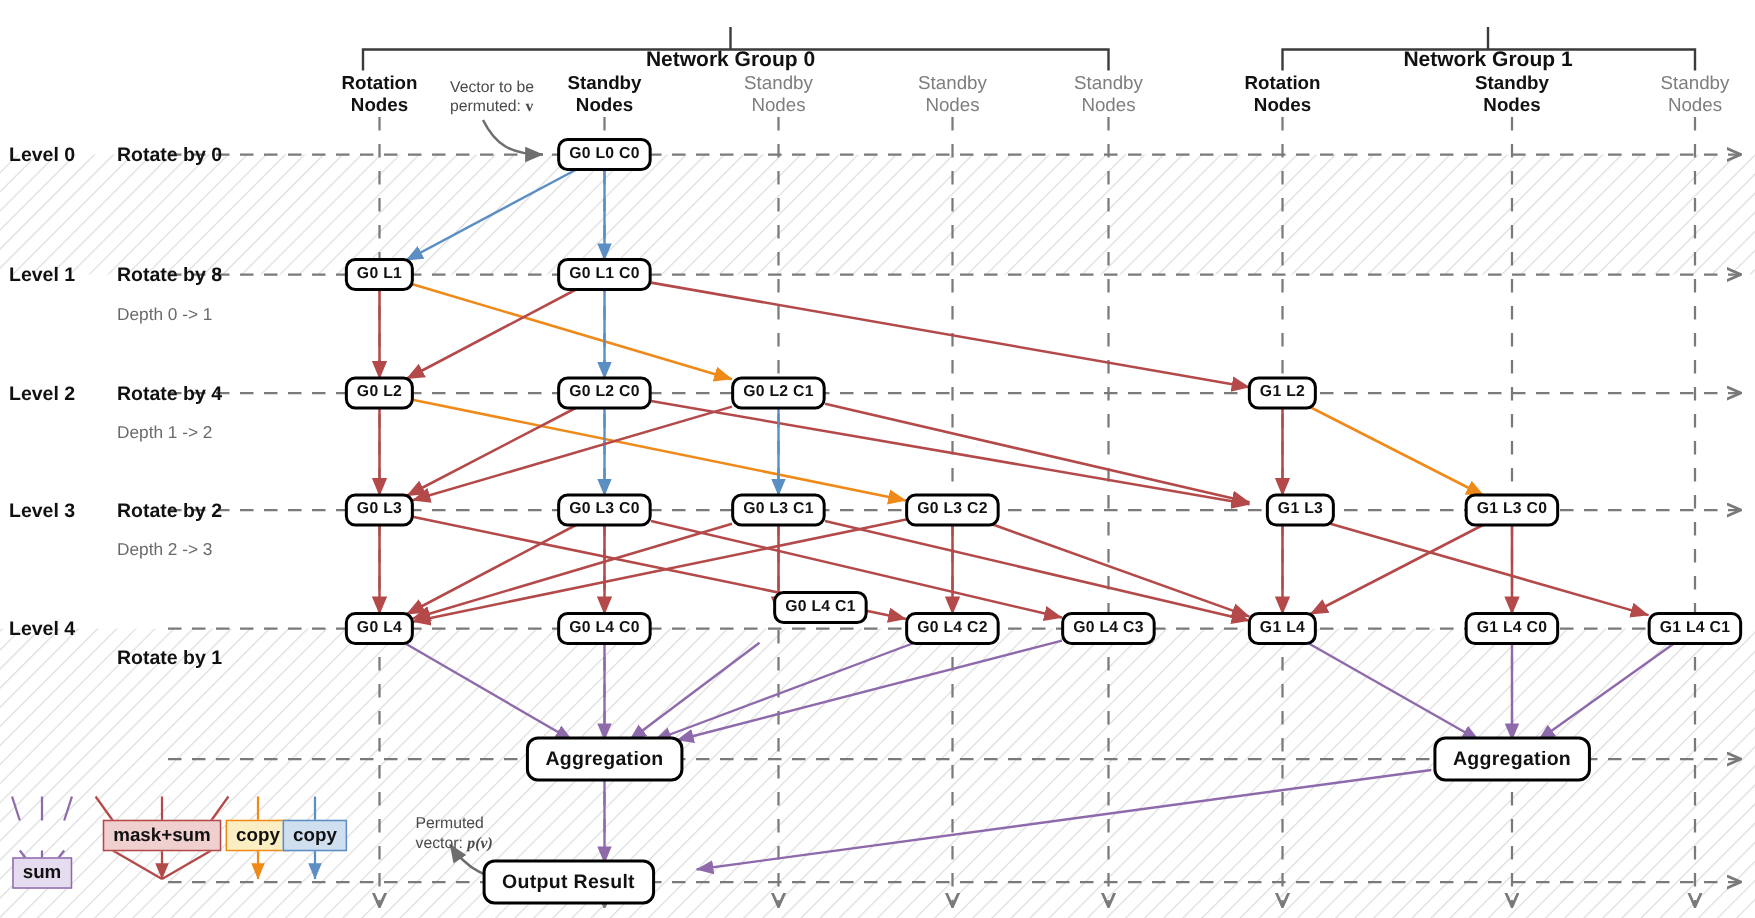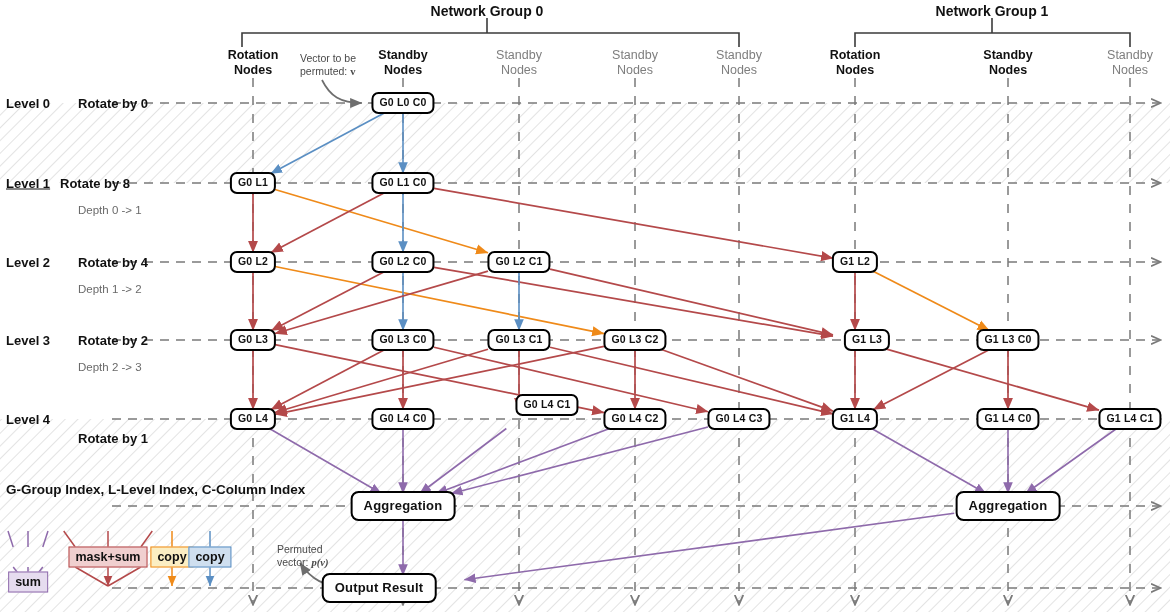--- a/index.html
+++ b/index.html
@@ -74,20 +74,21 @@
   .colhdr.bold{ font-weight:bold; color:#111; }
   .colhdr.dim{ font-weight:normal; color:#7e7e7e; }
   .grouptitle{
     position:absolute;
     transform:translate(-50%,0);
     font-size:14px;
     font-weight:bold;
     color:#111;
     white-space:nowrap;
     z-index:30;
+    margin-top:28px;
   }
   .annot{
     position:absolute;
     font-size:10.5px;
     line-height:12.5px;
     color:#4a4a4a;
     white-space:nowrap;
     z-index:35;
   }
   .indexnote{
@@ -275,22 +276,22 @@
         <div>Nodes</div>
       </div>
       <div class="colhdr dim" style="left: 1130px; top: 48px;">
         <div>Standby</div>
         <div>Nodes</div>
       </div>
     </div>
   <div id="row-labels">
       <div class="lbl lvl-name" style="left: 6px; top: 103px;">Level 0</div>
       <div class="lbl rot-name" style="left: 78px; top: 103px;">Rotate by 0</div>
-      <div class="lbl lvl-name" style="left: 6px; top: 183px; text-decoration: underline;">Level 1</div>
-      <div class="lbl rot-name" style="left: 60px; top: 183px;">Rotate by 8</div>
+      <div class="lbl lvl-name" style="left: 6px; top: 183px;">Level 1</div>
+      <div class="lbl rot-name" style="left: 78px; top: 183px;">Rotate by 8</div>
       <div class="lbl depth-name" style="left: 78px; top: 210px;">Depth 0 -&gt; 1</div>
       <div class="lbl lvl-name" style="left: 6px; top: 262px;">Level 2</div>
       <div class="lbl rot-name" style="left: 78px; top: 262px;">Rotate by 4</div>
       <div class="lbl depth-name" style="left: 78px; top: 289px;">Depth 1 -&gt; 2</div>
       <div class="lbl lvl-name" style="left: 6px; top: 340px;">Level 3</div>
       <div class="lbl rot-name" style="left: 78px; top: 340px;">Rotate by 2</div>
       <div class="lbl depth-name" style="left: 78px; top: 367px;">Depth 2 -&gt; 3</div>
       <div class="lbl lvl-name" style="left: 6px; top: 419px;">Level 4</div>
       <div class="lbl rot-name" style="left: 78px; top: 438px;">Rotate by 1</div>
     </div>
@@ -330,15 +331,14 @@
       <div class="annot" style="left: 300px; top: 52px;">
         <div>Vector to be</div>
         <div><span>permuted:</span><span class="vec" style="font-family: &quot;Liberation Serif&quot;, serif; font-weight: bold; font-style: normal; margin-left: 3px;">v</span></div>
       </div>
       <div class="annot" style="left: 277px; top: 543px;">
         <div>Permuted</div>
         <div><span>vector:</span><span class="vec" style="font-family: &quot;Liberation Serif&quot;, serif; font-weight: bold; font-style: italic; margin-left: 3px;">p(v)</span></div>
       </div>
     </div>
 
-  <div class="indexnote" style="left:6px; top:489px;">G-Group Index, L-Level Index, C-Column Index</div>
 
 </div>
 
 </body></html>

